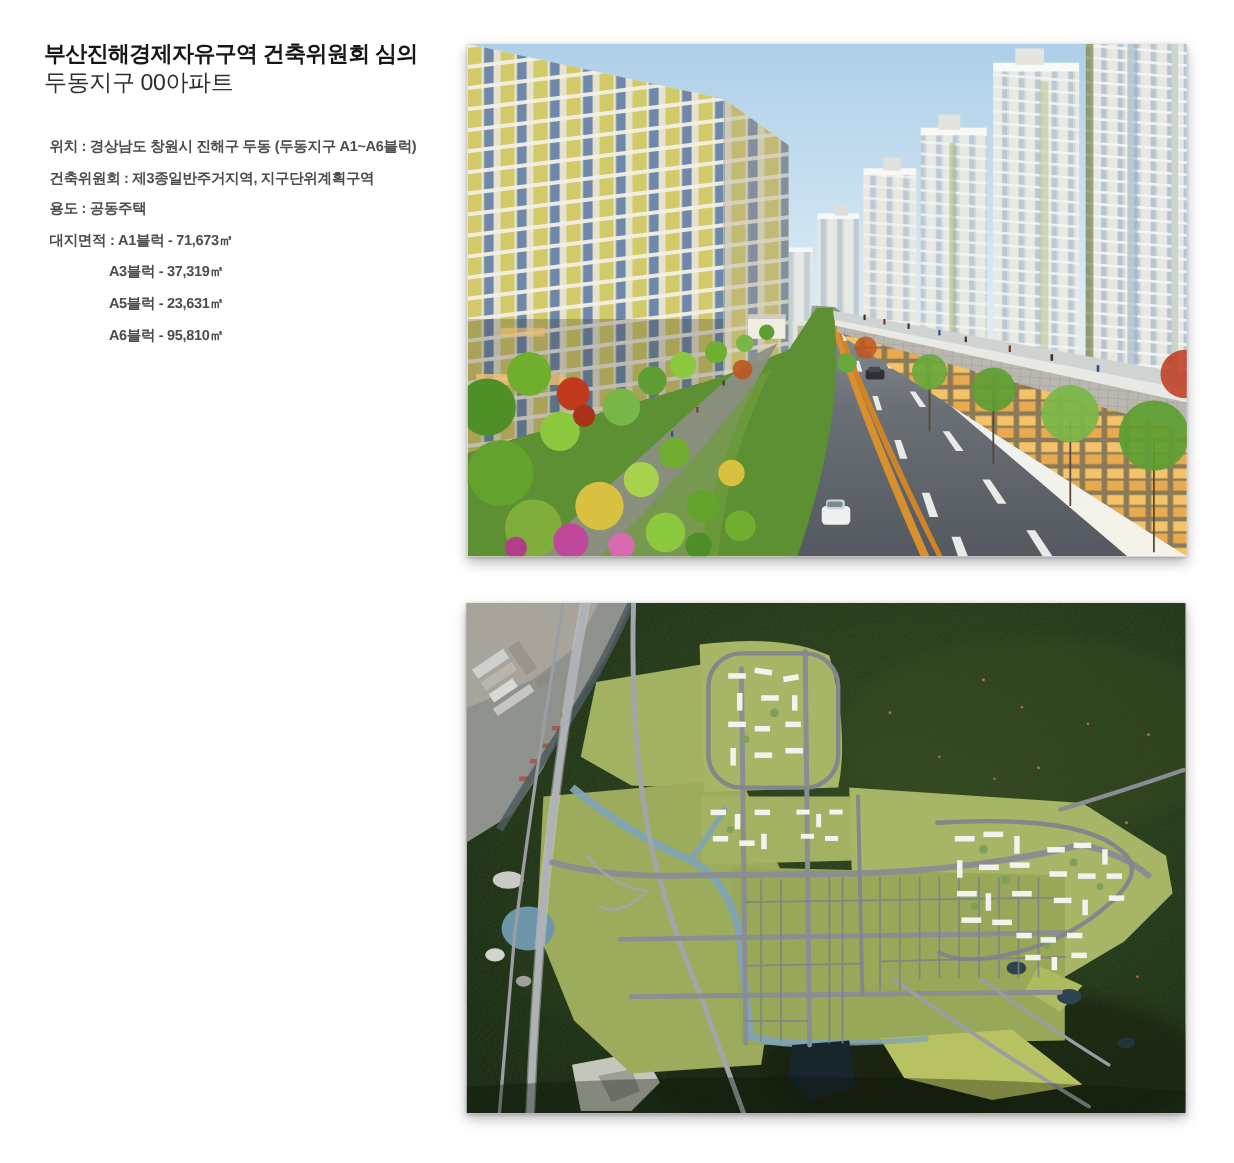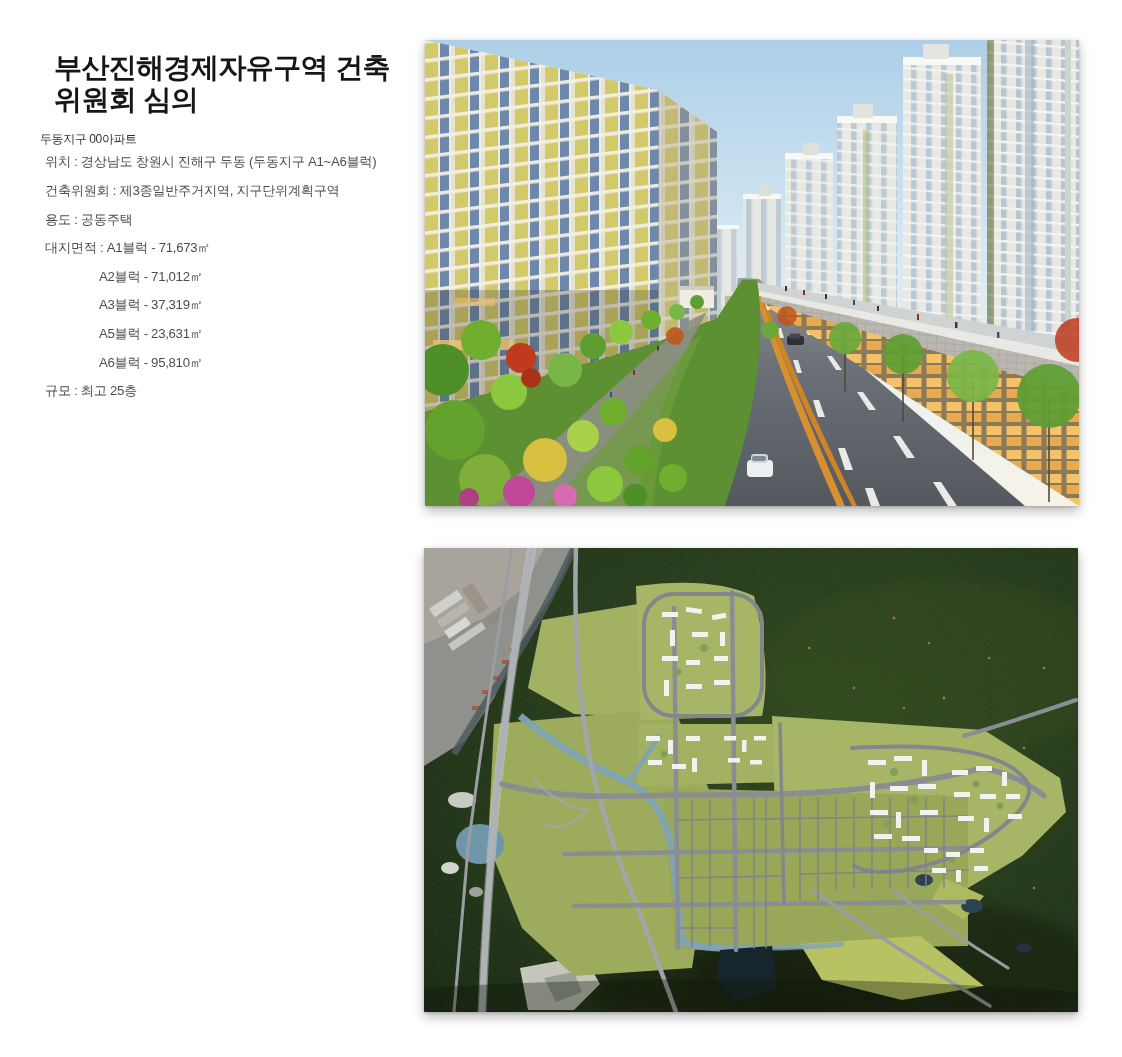--- a/index.html
+++ b/index.html
@@ -1,23 +1,23 @@
 <!DOCTYPE html>
 <html><head>
 <meta charset="utf-8">
 <style>
   html,body{margin:0;padding:0;background:#ffffff;}
   .sheet{
     position:relative;width:1122px;height:1057px;background:#ffffff;overflow:hidden;
     font-family:"Liberation Sans","DejaVu Sans",sans-serif;
   }
   .text-col{position:absolute;left:40px;top:38px;width:372px;}
-  .doc-title{font-size:28px;font-weight:700;color:#161616;letter-spacing:-0.6px;line-height:1.15;margin:14px;}
-  .doc-subtitle{font-size:12px;font-weight:400;color:#2e2e2e;letter-spacing:-0.4px;margin-top:15px;}
-  .info-list{}
+  .doc-title{font-size:20px;font-weight:700;color:#161616;letter-spacing:-0.6px;line-height:1.15;margin:0;}
+  .doc-subtitle{font-size:21px;font-weight:400;color:#2e2e2e;letter-spacing:-0.4px;}
+  .info-list{margin-top:30px;font-weight:bold;}
   .info-line{font-size:13.2px;color:#4d4d4d;letter-spacing:-0.3px;line-height:28.6px;white-space:nowrap;padding-left:5px;}
   .info-line.indent{padding-left:59px;}
   .fig{position:absolute;border-radius:1px;overflow:hidden;
        box-shadow:0 5px 12px rgba(0,0,0,.28),0 1px 3px rgba(0,0,0,.18);}
   .fig-top{left:425px;top:40px;width:654px;height:466px;}
   .fig-bottom{left:424px;top:548px;width:654px;height:464px;}
   .fig svg{display:block;width:100%;height:100%;}
 </style>
 </head>
 <body>
@@ -25,25 +25,23 @@
 <div class="sheet">
 
   <div class="text-col">
     <h1 class="doc-title">부산진해경제자유구역 건축위원회 심의</h1>
     <div class="doc-subtitle">두동지구 00아파트</div>
     <div class="info-list">
       <div class="info-line">위치 : 경상남도 창원시 진해구 두동 (두동지구 A1~A6블럭)</div>
       <div class="info-line">건축위원회 : 제3종일반주거지역, 지구단위계획구역</div>
       <div class="info-line">용도 : 공동주택</div>
       <div class="info-line">대지면적 : A1블럭 - 71,673㎡</div>
-      <div class="info-line indent">A2블럭 - 71,012㎡</div>
       <div class="info-line indent">A3블럭 - 37,319㎡</div>
       <div class="info-line indent">A5블럭 - 23,631㎡</div>
       <div class="info-line indent">A6블럭 - 95,810㎡</div>
-      <div class="info-line">규모 : 최고 25층</div>
     </div>
   </div>
 
   <div class="fig fig-top">
     <svg viewBox="0 0 654 466" preserveAspectRatio="none">
       <defs>
         <linearGradient id="sky" x1="0" y1="0" x2="0" y2="1">
           <stop offset="0" stop-color="#aecfe8"></stop>
             <stop offset=".45" stop-color="#d6e8f4"></stop>
           <stop offset=".75" stop-color="#eef2ef"></stop>

